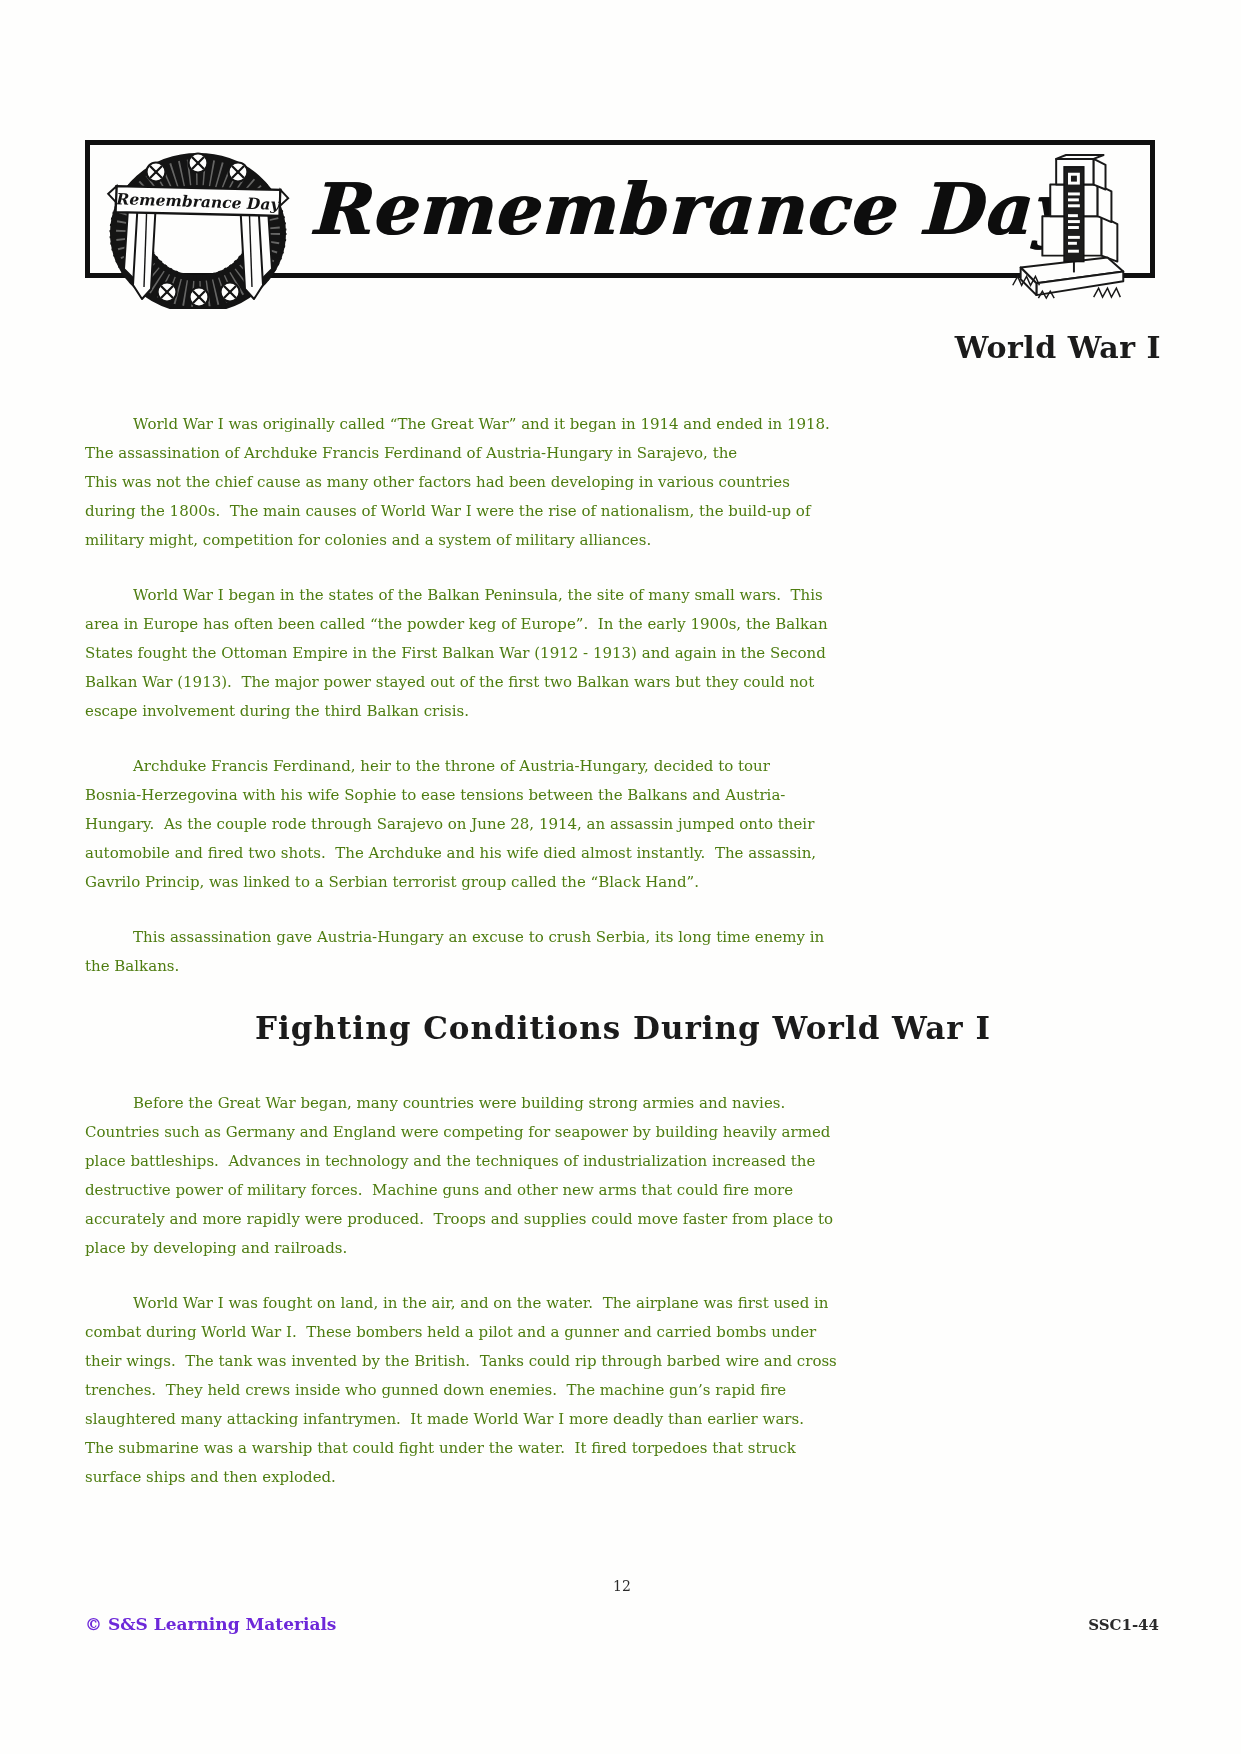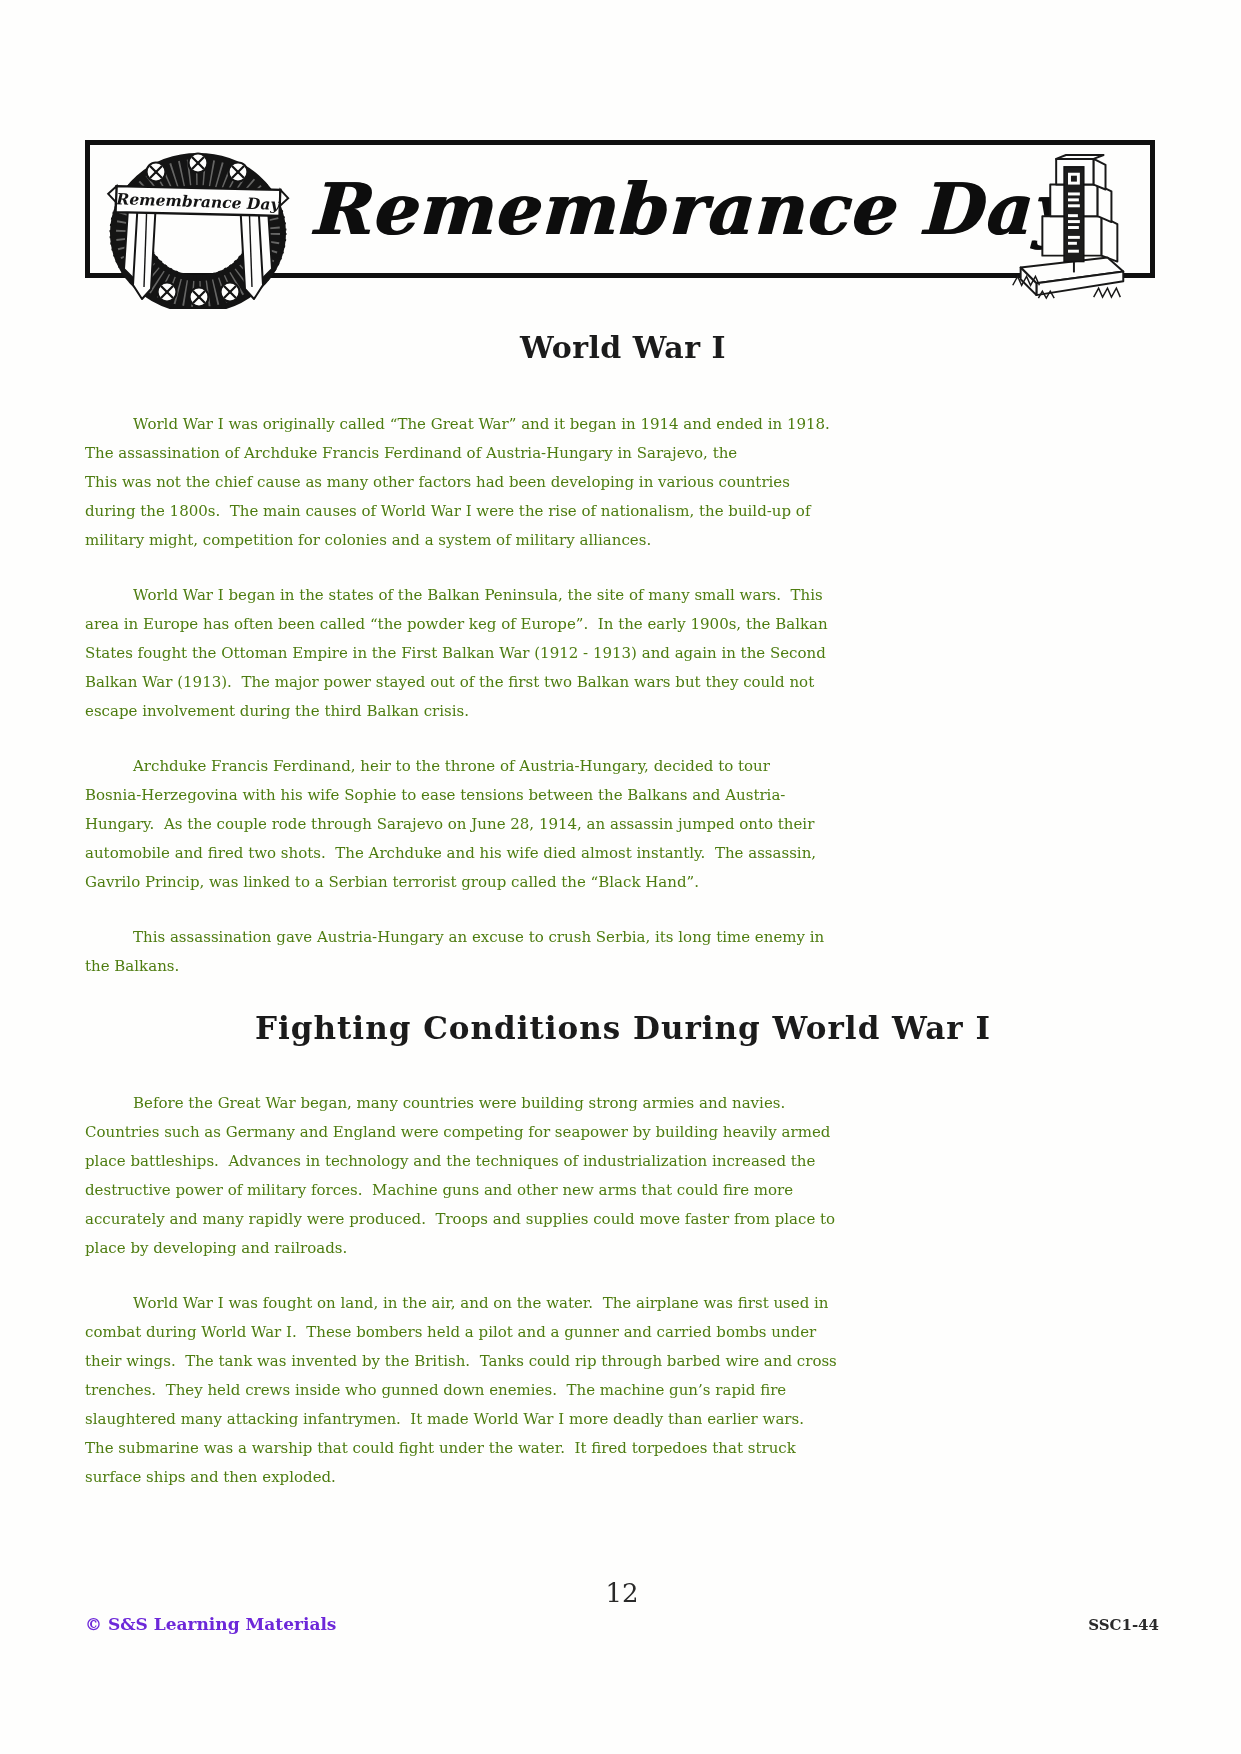--- a/index.html
+++ b/index.html
@@ -59,21 +59,21 @@
 
   
   .content {
     position: absolute;
     left: 85px;
     top: 312px;
     width: 1076px;
   }
   h1.doc-heading {
     margin: 18px 0 44px 0;
-    text-align: center;
+    text-align: right;
     font-size: 30px;
     line-height: 36px;
     font-weight: bold;
     color: #1b1b1b;
     letter-spacing: 0.5px;
   }
   h2.doc-heading {
     margin: 30px 0 44px 0;
     text-align: center;
     font-size: 31px;
@@ -95,21 +95,21 @@
   .footer {
     position: absolute;
     left: 85px;
     right: 82px;
     top: 1578px;
     display: flex;
     justify-content: space-between;
     align-items: baseline;
   }
   .footer .copyright { font-size: 17px; font-weight: bold; color: #6d28d9; }
-  .footer .pagenum   { font-size: 26px; color: #2a2a2a; position: absolute; left: 0; right: 0; text-align: center; }
+  .footer .pagenum   { font-size: 14px; color: #2a2a2a; position: absolute; left: 0; right: 0; text-align: center; }
   .footer .doccode   { font-size: 15px; font-weight: bold; color: #2a2a2a; margin-top: 38px; }
 </style>
 </head>
 <body>
 
 <div class="page">
 
   <div class="banner">
 
     <svg class="wreath" viewBox="0 0 212 162">
@@ -240,21 +240,21 @@
       <span class="line">the Balkans.</span>
     </p>
 
     <h2 class="doc-heading">Fighting Conditions During World War I</h2>
 
     <p class="para">
       <span class="line">Before the Great War began, many countries were building strong armies and navies.</span>
       <span class="line">Countries such as Germany and England were competing for seapower by building heavily armed</span>
       <span class="line">place battleships.  Advances in technology and the techniques of industrialization increased the</span>
       <span class="line">destructive power of military forces.  Machine guns and other new arms that could fire more</span>
-      <span class="line">accurately and many rapidly were produced.  Troops and supplies could move faster from place to</span>
+      <span class="line">accurately and more rapidly were produced.  Troops and supplies could move faster from place to</span>
       <span class="line">place by developing and railroads.</span>
     </p>
 
     <p class="para">
       <span class="line">World War I was fought on land, in the air, and on the water.  The airplane was first used in</span>
       <span class="line">combat during World War I.  These bombers held a pilot and a gunner and carried bombs under</span>
       <span class="line">their wings.  The tank was invented by the British.  Tanks could rip through barbed wire and cross</span>
       <span class="line">trenches.  They held crews inside who gunned down enemies.  The machine gun’s rapid fire</span>
       <span class="line">slaughtered many attacking infantrymen.  It made World War I more deadly than earlier wars.</span>
       <span class="line">The submarine was a warship that could fight under the water.  It fired torpedoes that struck</span>

